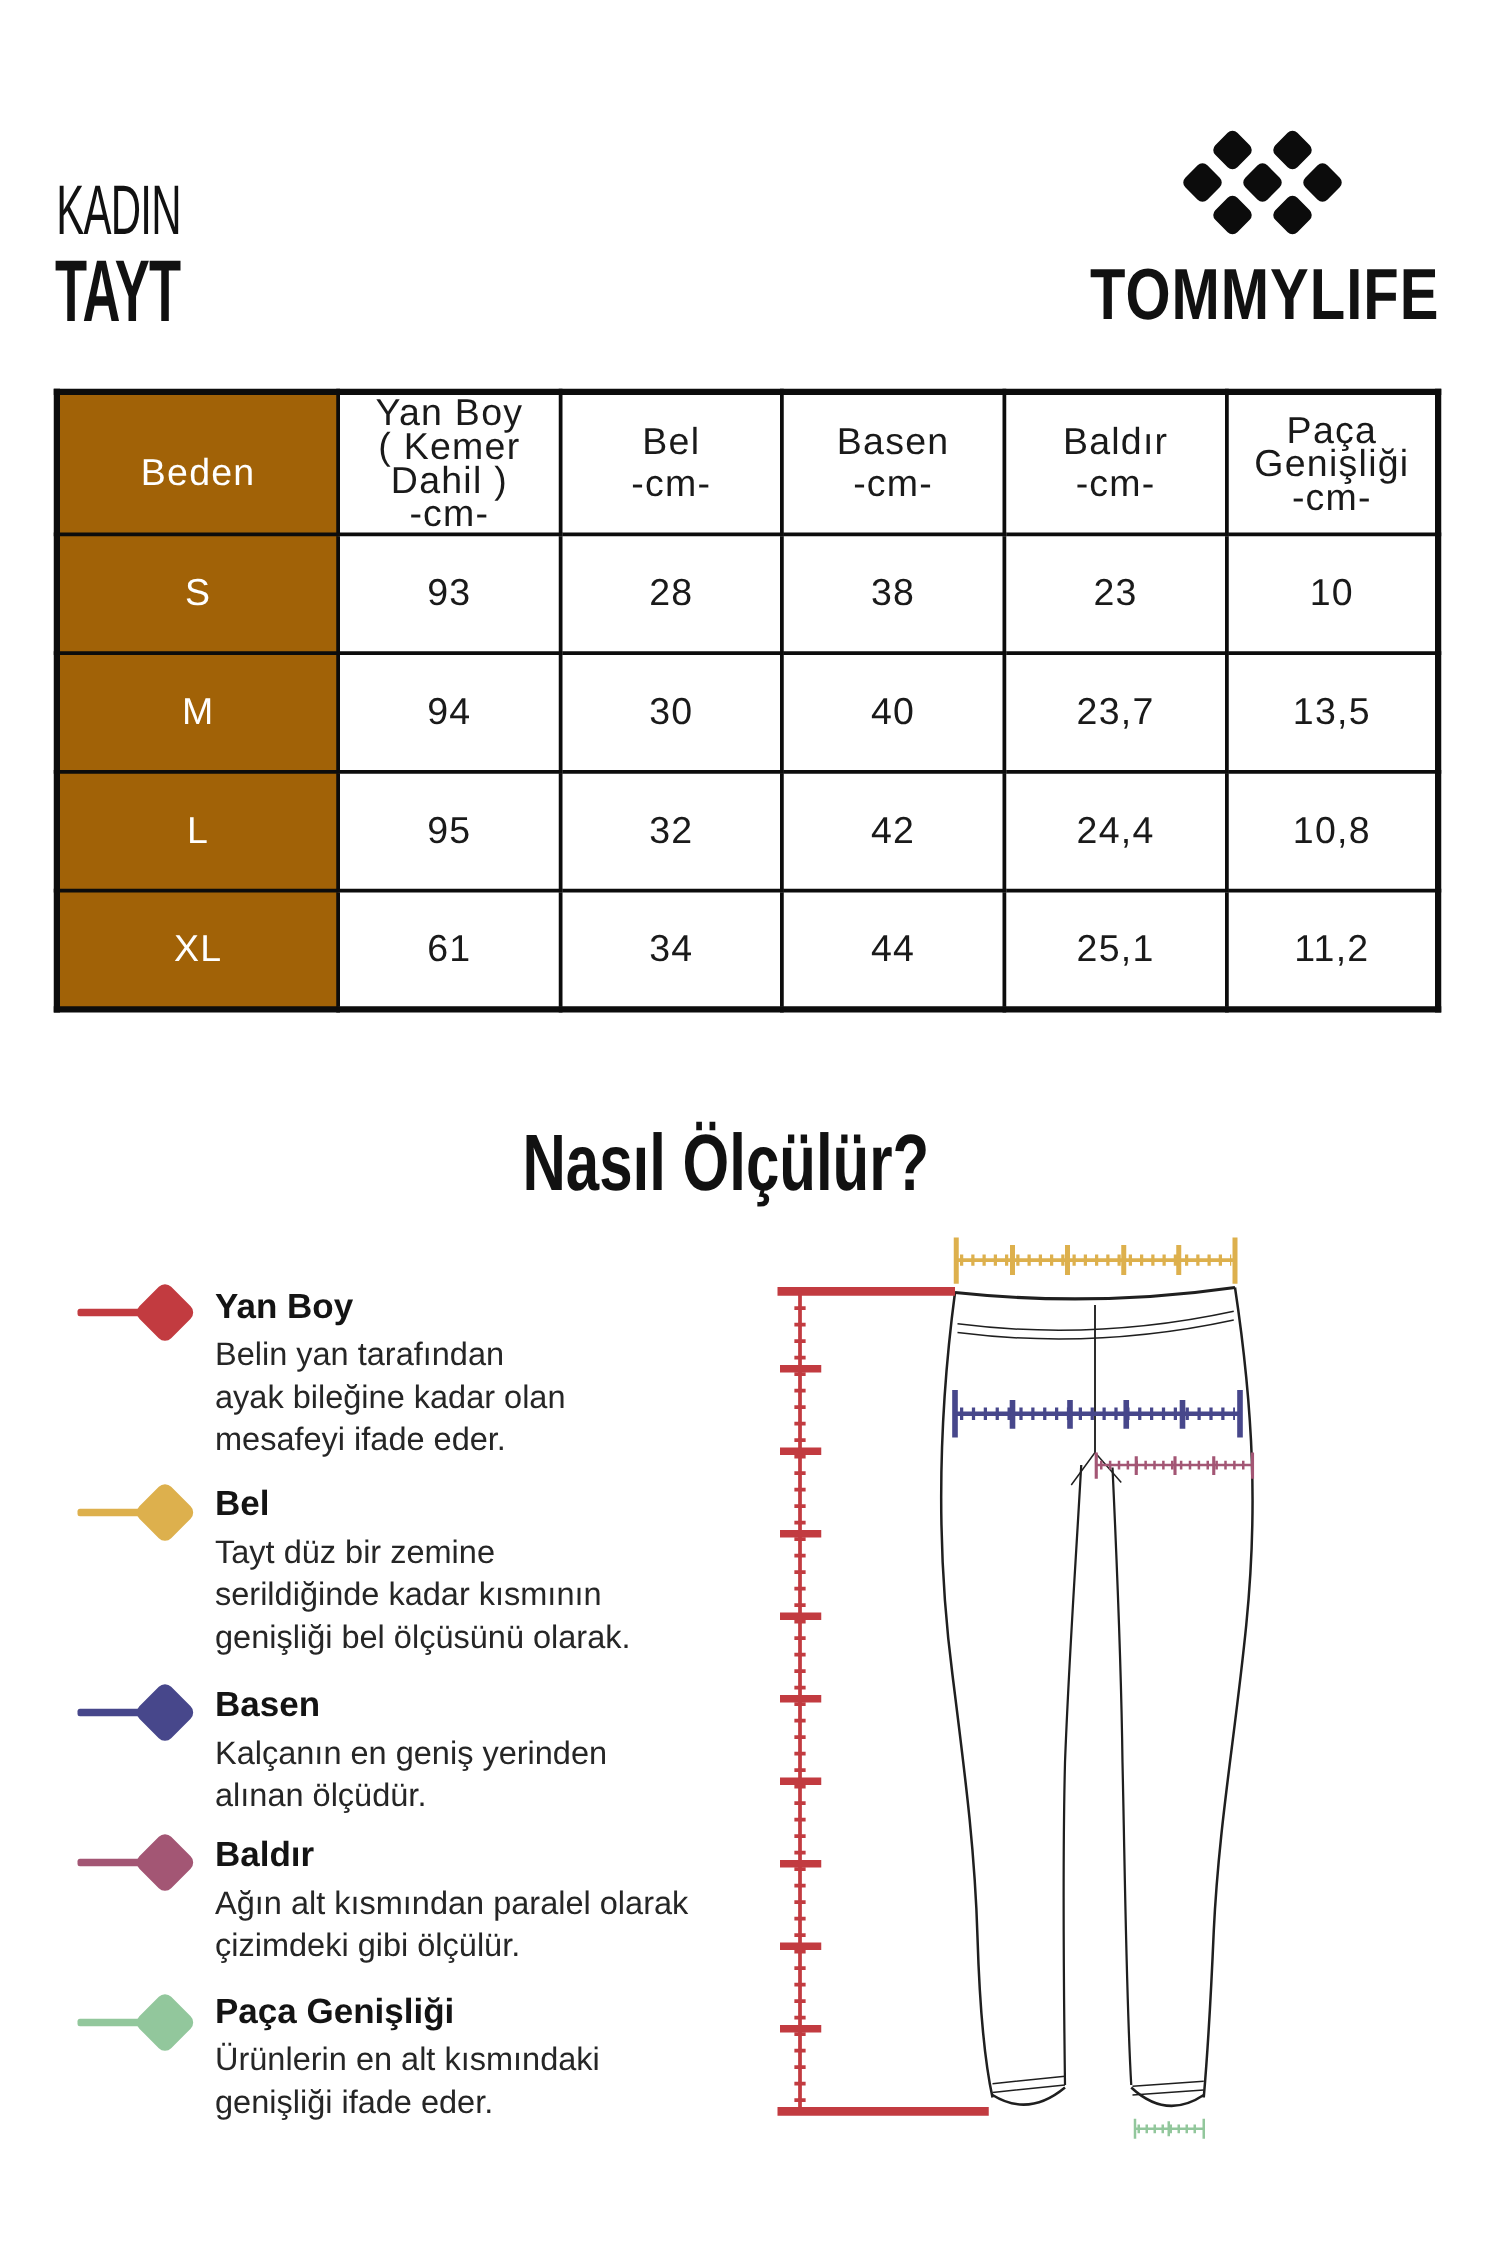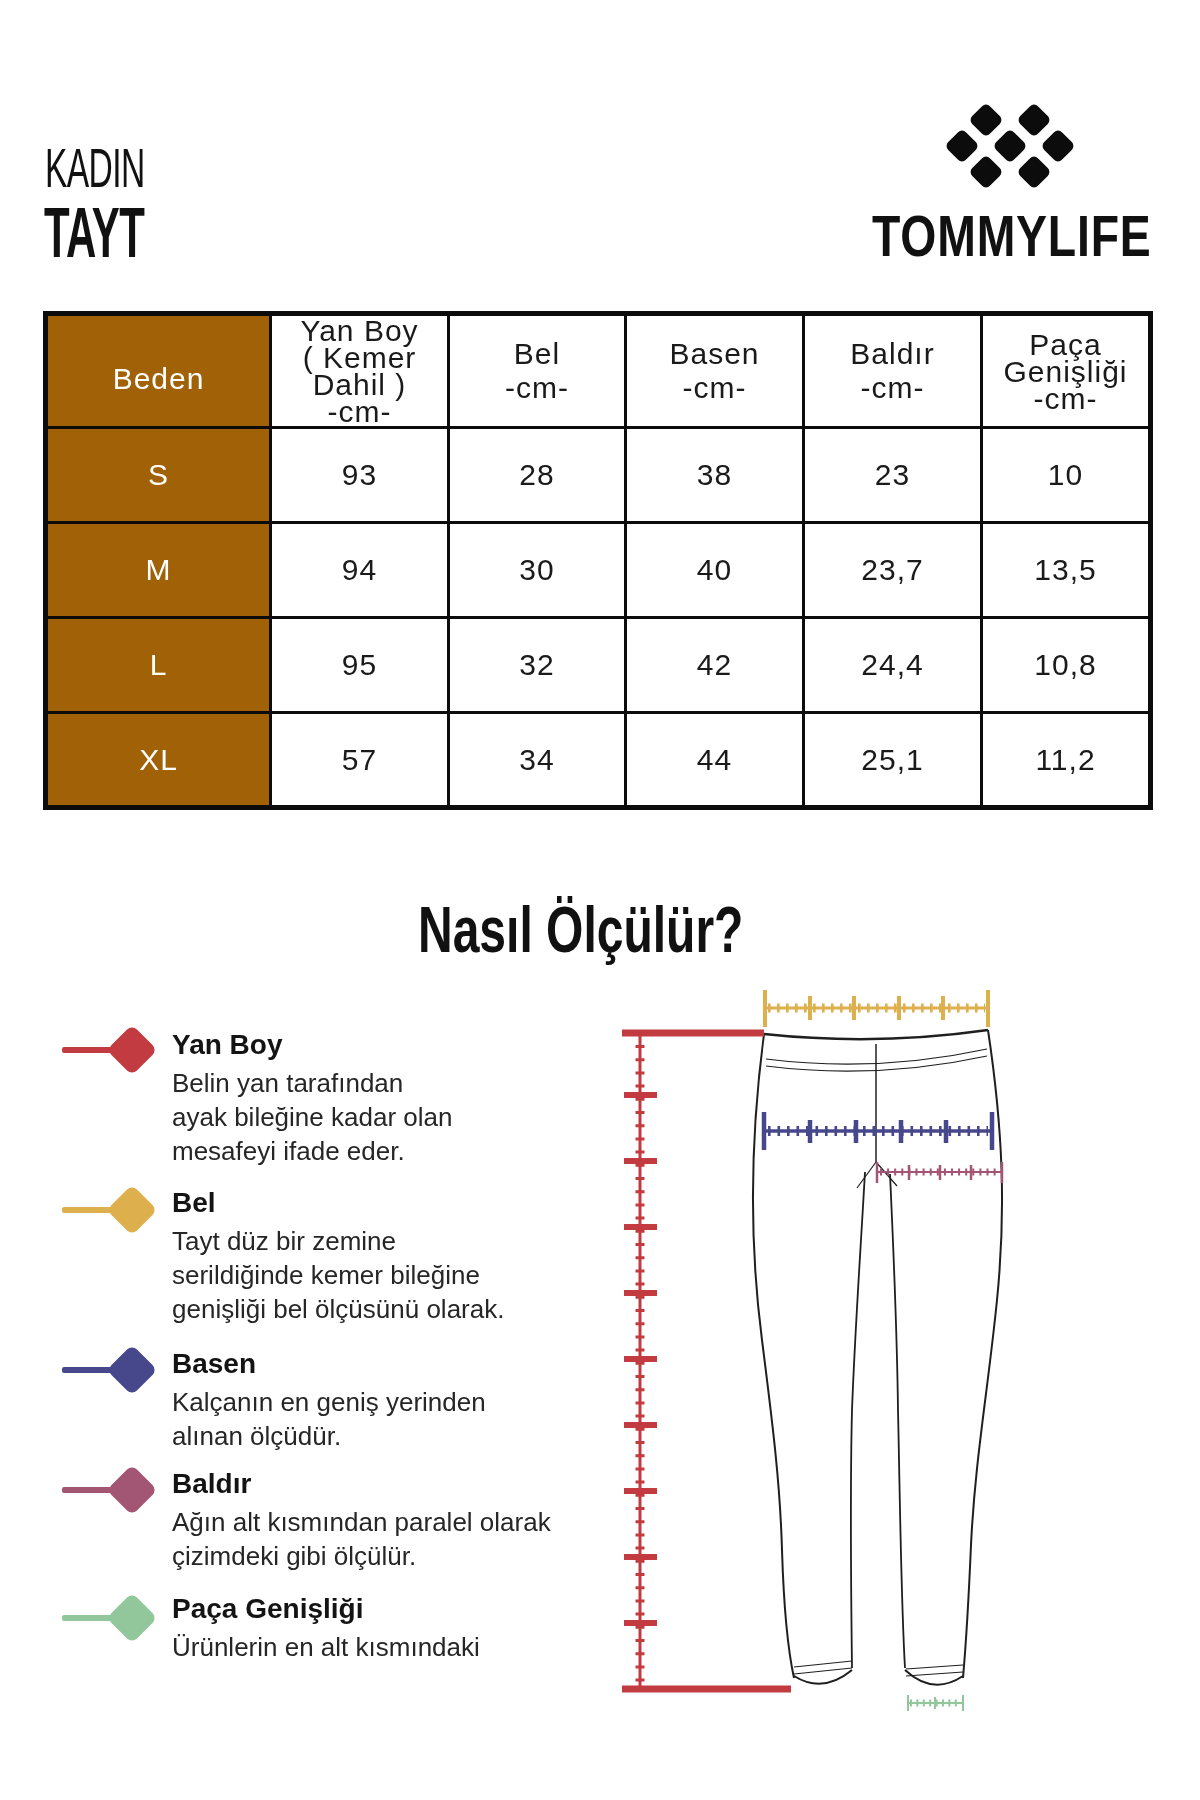--- a/index.html
+++ b/index.html
@@ -112,21 +112,21 @@
     <tr style="height:95px">
       <td class="dark size-name">L</td>
       <td>95</td>
       <td>32</td>
       <td>42</td>
       <td>24,4</td>
       <td>10,8</td>
     </tr>
     <tr style="height:95px">
       <td class="dark size-name">XL</td>
-      <td>57</td>
+      <td>61</td>
       <td>34</td>
       <td>44</td>
       <td>25,1</td>
       <td>11,2</td>
     </tr>
   </tbody>
     </table>
 
   <div class="abs section-heading" style="left:418px;top:898px;">Nasıl Ölçülür?</div>
 
@@ -148,39 +148,40 @@
   <div class="legend-text" style="top:1028px;">
     <p class="legend-title">Yan Boy</p>
     <p class="legend-desc">Belin yan tarafından</p>
     <p class="legend-desc">ayak bileğine kadar olan</p>
     <p class="legend-desc">mesafeyi ifade eder.</p>
   </div>
 
   <div class="legend-text" style="top:1186px;">
     <p class="legend-title">Bel</p>
     <p class="legend-desc">Tayt düz bir zemine</p>
-    <p class="legend-desc">serildiğinde kemer bileğine</p>
+    <p class="legend-desc">serildiğinde kadar kısmının</p>
     <p class="legend-desc">genişliği bel ölçüsünü olarak.</p>
   </div>
 
   <div class="legend-text" style="top:1347px;">
     <p class="legend-title">Basen</p>
     <p class="legend-desc">Kalçanın en geniş yerinden</p>
     <p class="legend-desc">alınan ölçüdür.</p>
   </div>
 
   <div class="legend-text" style="top:1467px;">
     <p class="legend-title">Baldır</p>
     <p class="legend-desc">Ağın alt kısmından paralel olarak</p>
     <p class="legend-desc">çizimdeki gibi ölçülür.</p>
   </div>
 
   <div class="legend-text" style="top:1592px;">
     <p class="legend-title">Paça Genişliği</p>
     <p class="legend-desc">Ürünlerin en alt kısmındaki</p>
+    <p class="legend-desc">genişliği ifade eder.</p>
   </div>
 
   <svg class="abs" style="left:600px;top:985px;" width="460" height="730" viewBox="600 985 460 730">
 
     <g stroke="#1f1f1f" fill="none">
       <path d="M764,1034 Q876,1046 988,1030" stroke-width="2.5"></path>
       <path d="M766,1059 Q876,1073 987,1049" stroke-width="1.2"></path>
       <path d="M766,1066 Q876,1080 987,1056" stroke-width="1.2"></path>
       <path d="M764,1034 C750,1140 749,1240 762,1340 C772,1420 780,1480 782,1550 C784,1615 789,1655 794,1678" stroke-width="2"></path>
       <path d="M988,1030 C1003,1130 1006,1210 997,1300 C988,1390 975,1460 971,1545 C968,1615 965,1655 963,1678" stroke-width="2"></path>

